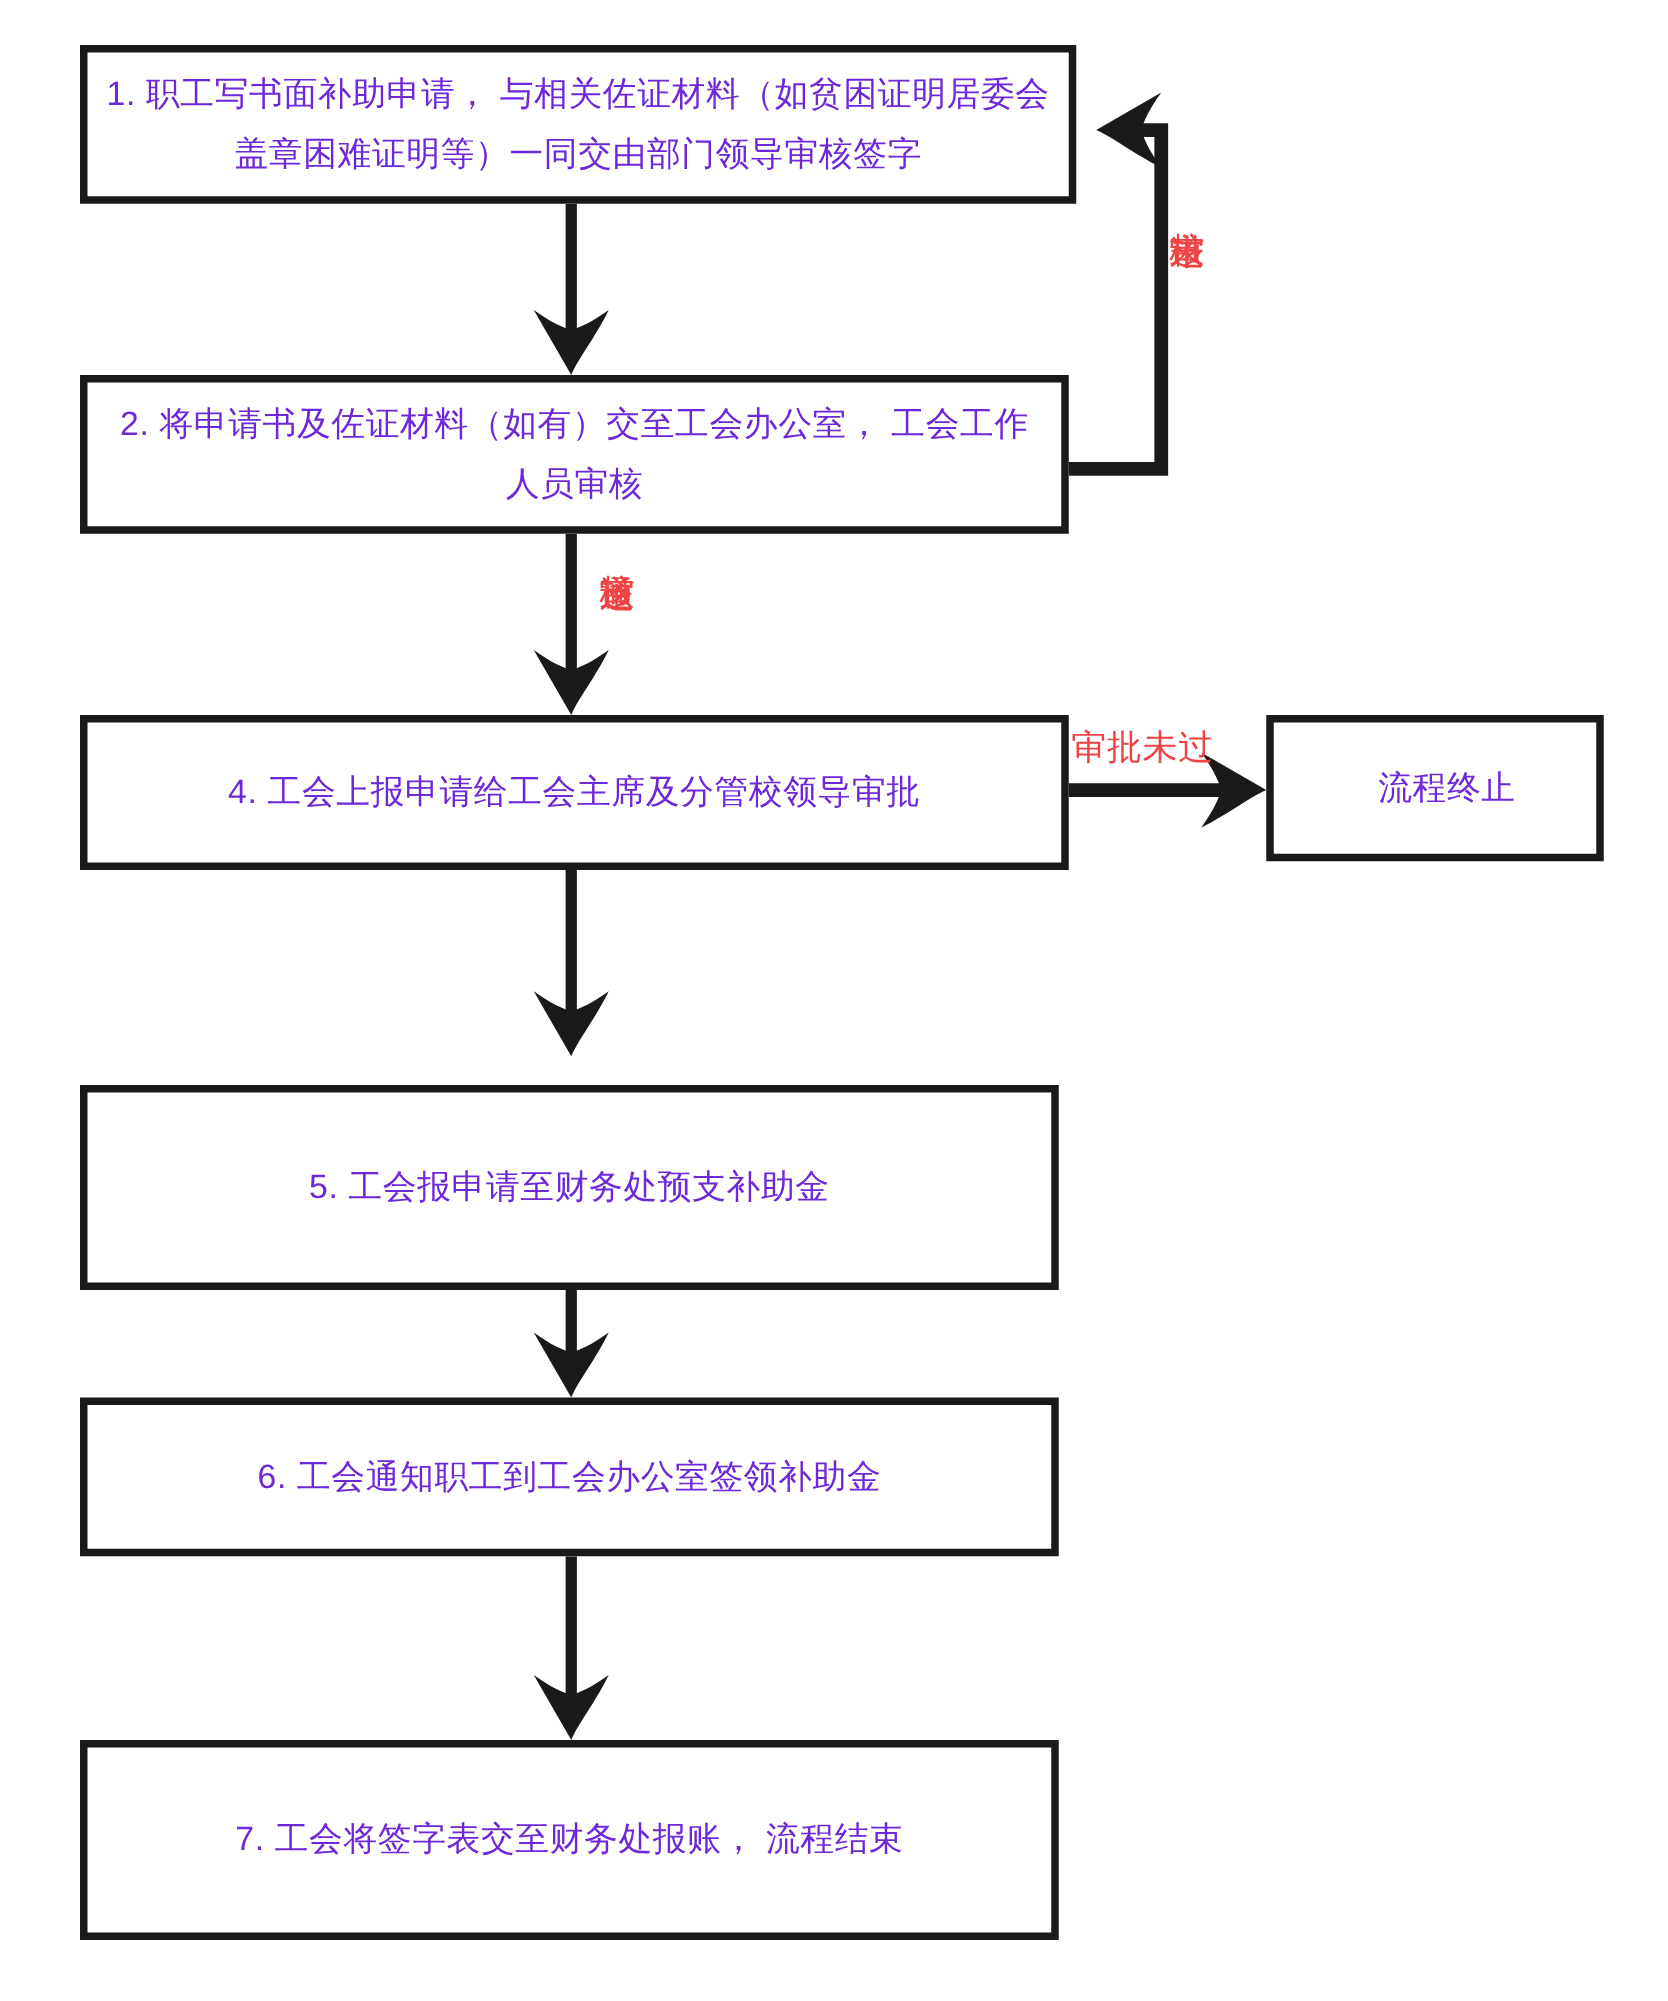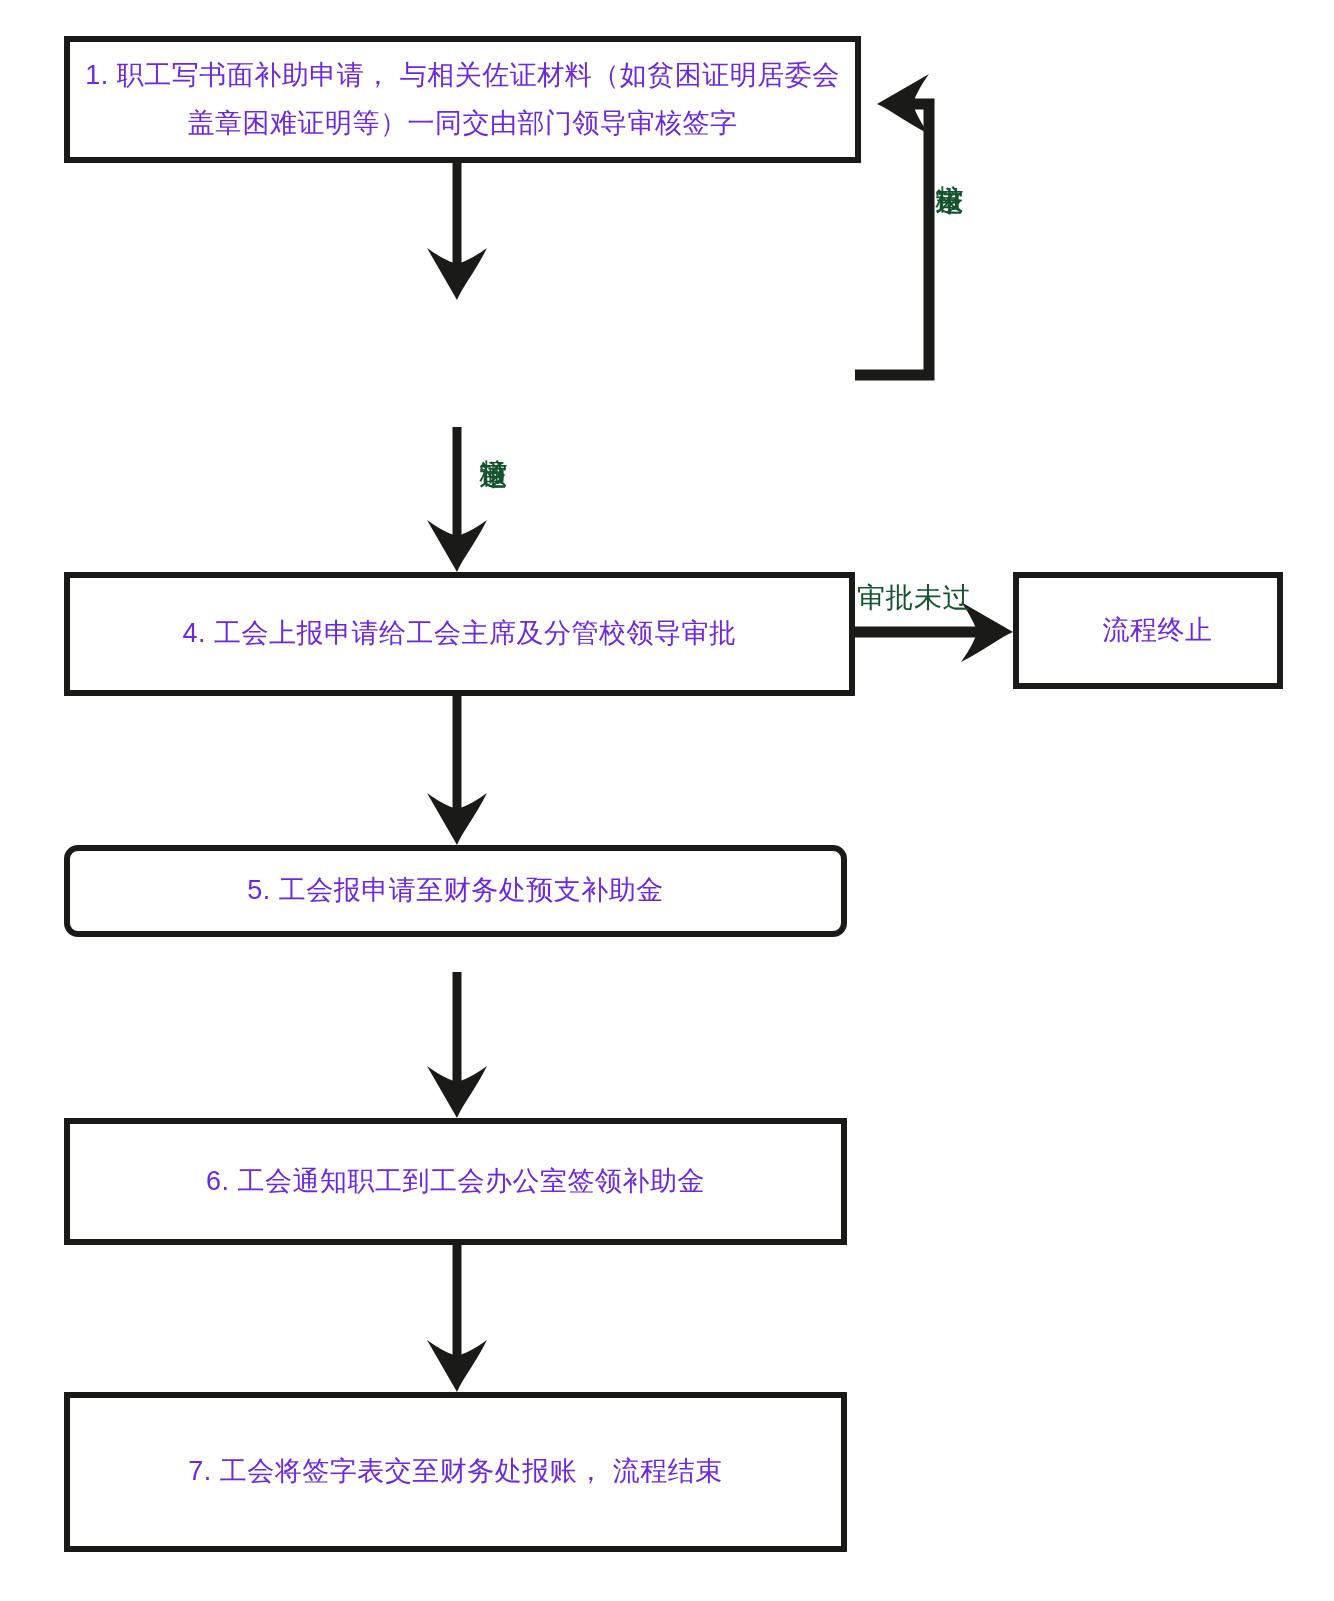--- a/index.html
+++ b/index.html
@@ -33,21 +33,21 @@
     font-size: 27px;
     line-height: 1.75;
     color: #6d28d9;
     letter-spacing: 0.5px;
     padding: 0 14px;
     font-weight: 500;
   }
   .edge-label {
     position: absolute;
     font-size: 28px;
-    color: #14532d;
+    color: #ef4444;
     letter-spacing: 0.5px;
     font-weight: 500;
     white-space: nowrap;
   }
   .edge-label.vertical {
     writing-mode: vertical-rl;
     text-orientation: upright;
     white-space: nowrap;
     line-height: 1;
   }
@@ -112,30 +112,33 @@
     <g>
       <line x1="457" y1="1245" x2="457" y2="1368" stroke="#1a1a18" stroke-width="9"></line>
       <use href="#ah-down" x="457" y="1392"></use>
     </g>
   </svg>
 
   <div class="node" style="left:64px; top:36px; width:797px; height:127px;">
     <div class="node-label">1. 职工写书面补助申请， 与相关佐证材料（如贫困证明居委会盖章困难证明等）一同交由部门领导审核签字</div>
   </div>
 
+  <div class="node" style="left:64px; top:300px; width:791px; height:127px;">
+    <div class="node-label">2. 将申请书及佐证材料（如有）交至工会办公室， 工会工作人员审核</div>
+  </div>
 
   <div class="node" style="left:64px; top:572px; width:791px; height:124px;">
     <div class="node-label">4. 工会上报申请给工会主席及分管校领导审批</div>
   </div>
 
   <div class="node" style="left:1013px; top:572px; width:270px; height:117px;padding-left:19px;">
     <div class="node-label">流程终止</div>
   </div>
 
-  <div class="node" style="left:64px; top:845px; width:783px; height:92px;border-radius:14px;">
+  <div class="node" style="left:64px; top:868px; width:783px; height:164px;">
     <div class="node-label">5. 工会报申请至财务处预支补助金</div>
   </div>
 
   <div class="node" style="left:64px; top:1118px; width:783px; height:127px;">
     <div class="node-label">6. 工会通知职工到工会办公室签领补助金</div>
   </div>
 
   <div class="node" style="left:64px; top:1392px; width:783px; height:160px;justify-content:center;">
     <div class="node-label">7. 工会将签字表交至财务处报账， 流程结束</div>
   </div>

